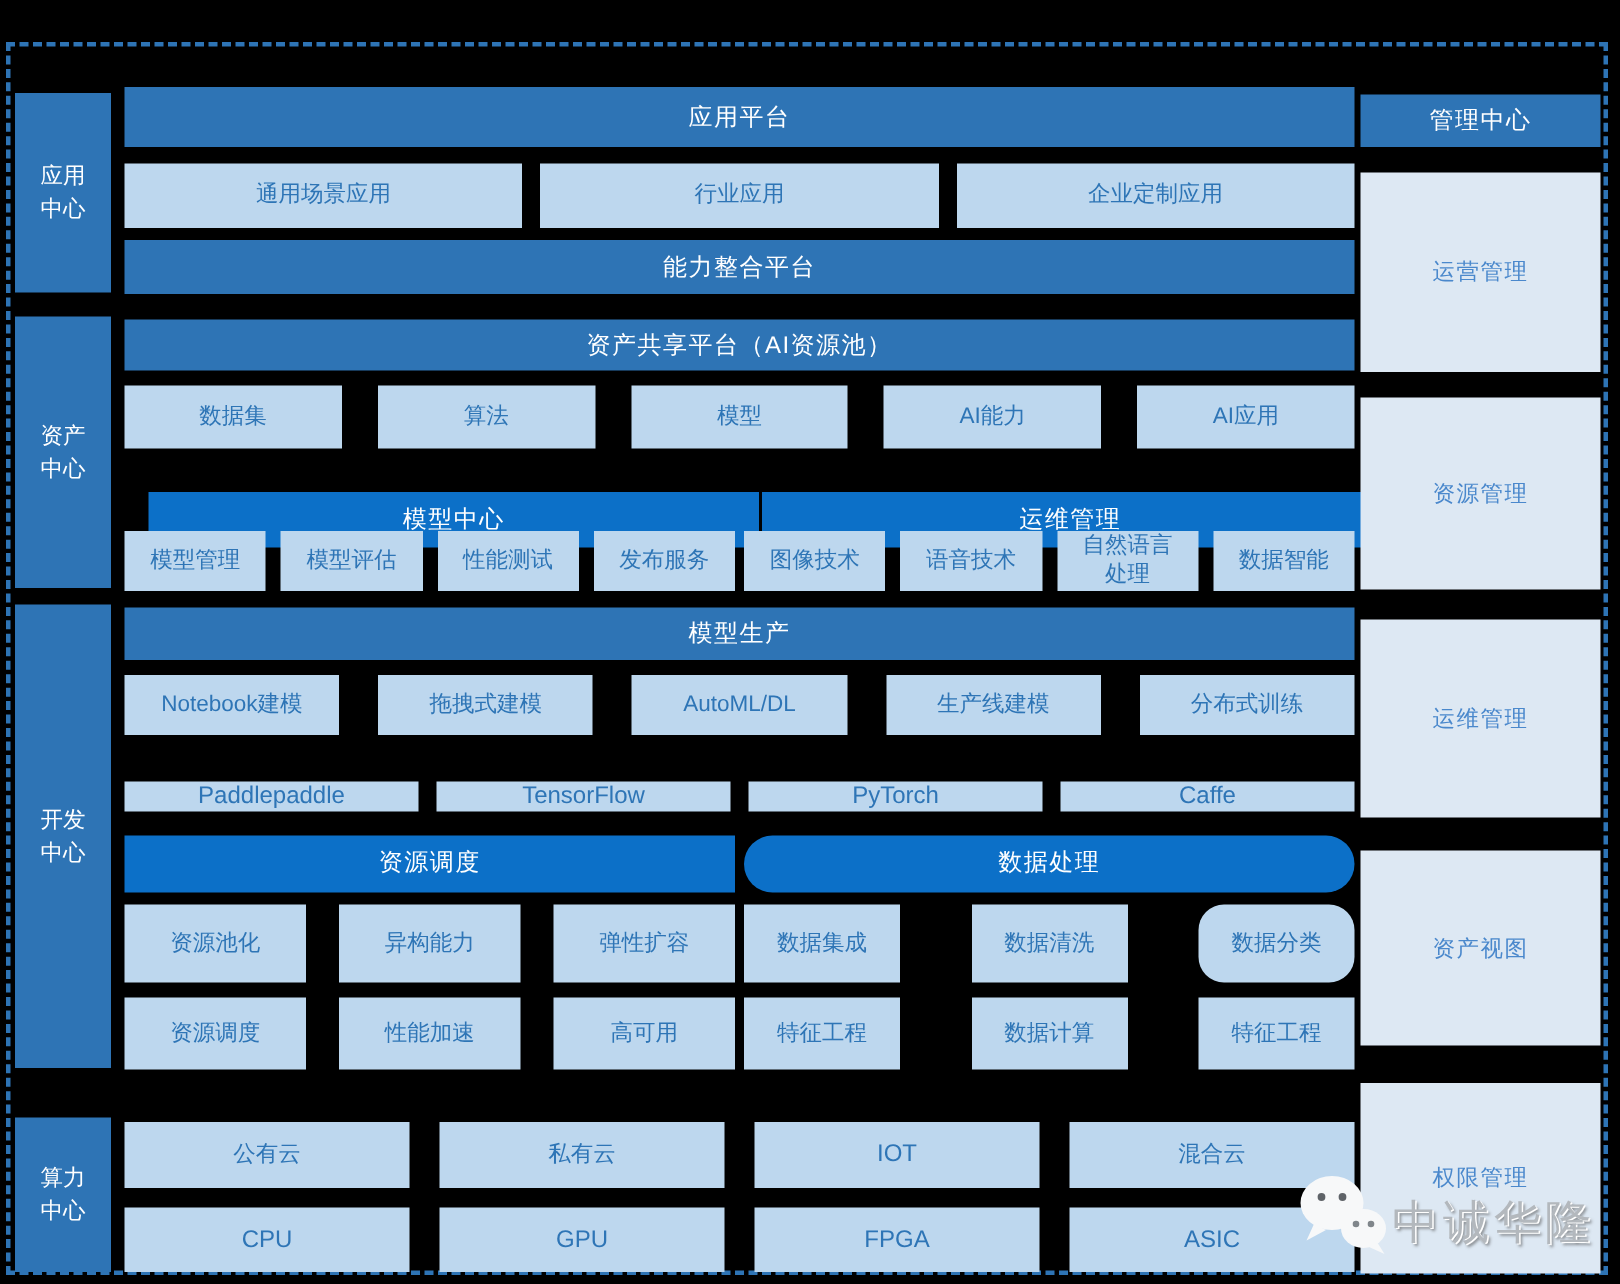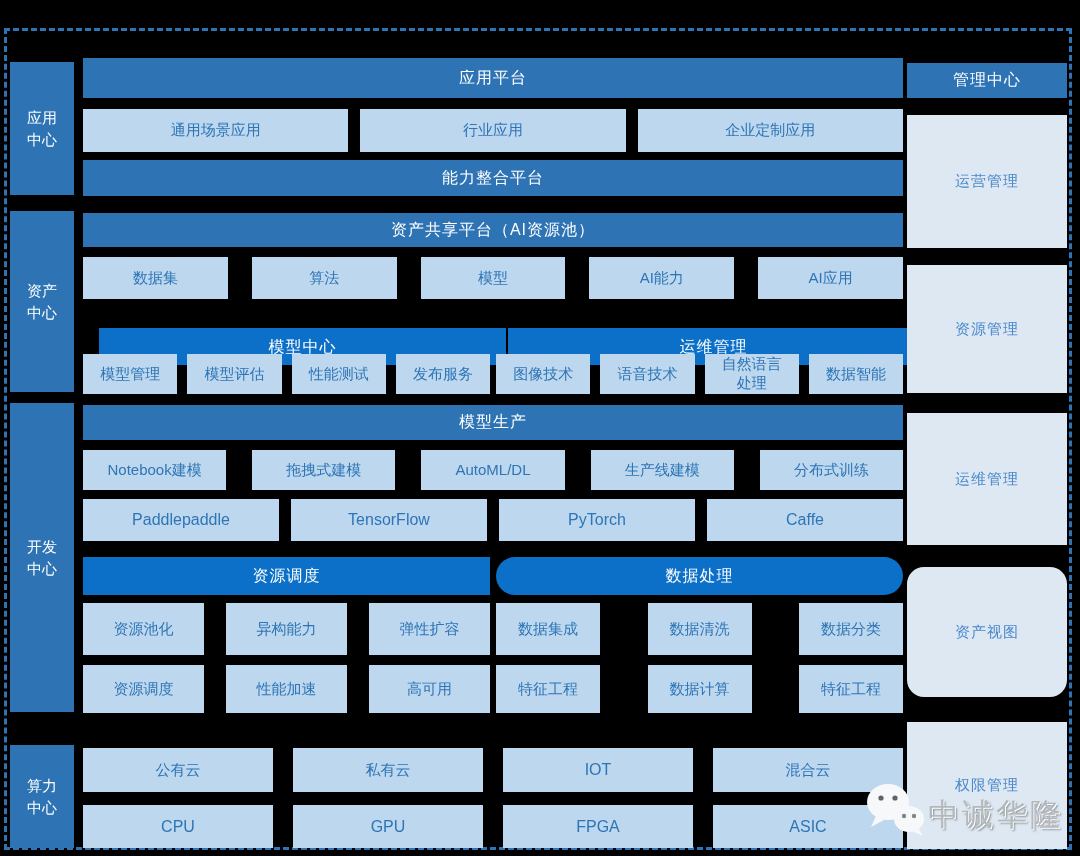--- a/index.html
+++ b/index.html
@@ -82,40 +82,40 @@
   </div>
 
   <div class="hdr mid" style="top:405px;height:35px;">模型生产</div>
   <div class="row" style="top:450px;height:40px;gap:26px;">
     <div class="box light f1">Notebook建模</div>
     <div class="box light f1">拖拽式建模</div>
     <div class="box light f1">AutoML/DL</div>
     <div class="box light f1">生产线建模</div>
     <div class="box light f1">分布式训练</div>
   </div>
-  <div class="row" style="top:499px;height:42px;gap:12px;">
+  <div class="row" style="top:499px;height:42px;gap:12px;align-items:flex-end;">
     <div class="box light latin f1">Paddlepaddle</div>
     <div class="box light latin f1">TensorFlow</div>
     <div class="box light latin f1">PyTorch</div>
     <div class="box light latin f1">Caffe</div>
   </div>
   <div class="row" style="top:557px;height:38px;gap:6px;">
     <div class="box bright" style="flex:0 0 407px;font-size:16px;letter-spacing:1px;">资源调度</div>
     <div class="box bright f1" style="font-size:16px;letter-spacing:1px;border-radius:19px;">数据处理</div>
   </div>
   <div class="row" style="top:603px;height:52px;gap:6px;">
     <div class="half" style="flex:0 0 407px;gap:22px;">
       <div class="box light f1">资源池化</div>
       <div class="box light f1">异构能力</div>
       <div class="box light f1">弹性扩容</div>
     </div>
     <div class="half f1" style="justify-content:space-between;">
       <div class="box light" style="flex:0 0 104px;">数据集成</div>
       <div class="box light" style="flex:0 0 104px;">数据清洗</div>
-      <div class="box light" style="flex:0 0 104px;">数据分类</div>
+      <div class="box light" style="flex:0 0 104px;border-radius:17px;">数据分类</div>
     </div>
   </div>
   <div class="row" style="top:665px;height:48px;gap:6px;">
     <div class="half" style="flex:0 0 407px;gap:22px;">
       <div class="box light f1">资源调度</div>
       <div class="box light f1">性能加速</div>
       <div class="box light f1">高可用</div>
     </div>
     <div class="half f1" style="justify-content:space-between;">
       <div class="box light" style="flex:0 0 104px;">特征工程</div>
@@ -134,21 +134,21 @@
     <div class="box light latin f1">CPU</div>
     <div class="box light latin f1">GPU</div>
     <div class="box light latin f1">FPGA</div>
     <div class="box light latin f1">ASIC</div>
   </div>
 
   <div class="mgmt-hdr">管理中心</div>
   <div class="panel" style="top:115px;height:133px;">运营管理</div>
   <div class="panel" style="top:265px;height:128px;">资源管理</div>
   <div class="panel" style="top:413px;height:132px;">运维管理</div>
-  <div class="panel" style="top:567px;height:130px;border-radius:17px;">资产视图</div>
+  <div class="panel" style="top:567px;height:130px;">资产视图</div>
   <div class="panel" style="top:722px;height:127px;">权限管理</div>
 
   <div class="wm-icon">
     <svg width="62" height="56" viewBox="0 0 62 56">
       <ellipse cx="24" cy="21" rx="21" ry="18" fill="#f7f8f9"></ellipse>
       <path d="M12 35 L7 46 L20 39 Z" fill="#f7f8f9"></path>
       <circle cx="17" cy="17" r="2.6" fill="#5f6368"></circle>
       <circle cx="31" cy="17" r="2.6" fill="#5f6368"></circle>
       <ellipse cx="45" cy="38" rx="15" ry="13" fill="#f7f8f9"></ellipse>
       <path d="M54 47 L59 55 L48 50 Z" fill="#f7f8f9"></path>

